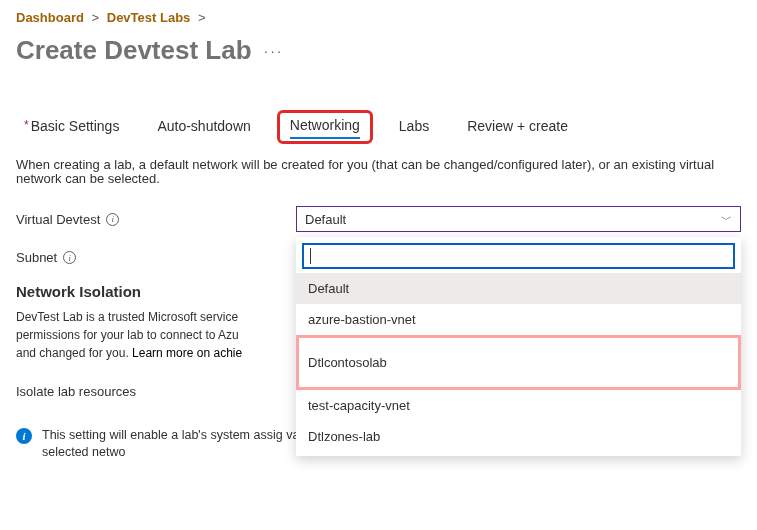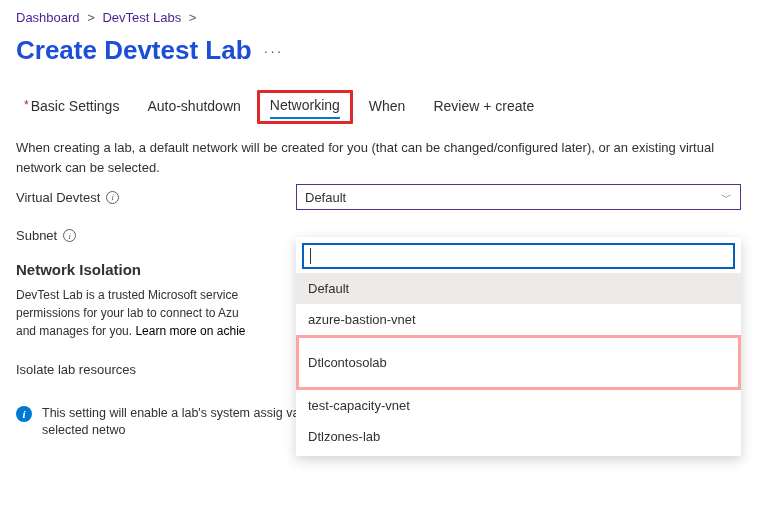--- a/index.html
+++ b/index.html
@@ -7,37 +7,37 @@
       font-family: "Segoe UI", -apple-system, sans-serif;
       font-size: 13px;
       color: #323130;
       background: #fff;
       width: 757px;
       height: 530px;
       overflow: hidden;
       position: relative;
     }
     .breadcrumb { padding: 10px 16px 4px; font-size: 13px; }
-    .breadcrumb a { color: #4c1d95; text-decoration: none; }
+    .breadcrumb a { color: #a16207; text-decoration: none; font-weight: bold; }
     .breadcrumb .sep { color: #605e5c; padding: 0 4px; }
     .title-row { padding: 6px 16px 18px; display: flex; align-items: center; }
-    .page-title { font-size: 26px; font-weight: 600; color: #1d4ed8; text-align: right; }
+    .page-title { font-size: 26px; font-weight: 600; color: #737373; text-align: right; }
     .more { margin-left: 12px; color: #605e5c; font-size: 14px; letter-spacing: 2px; }
-    .tabs { display: flex; gap: 4px; padding: 0 12px; border-bottom: none; margin-top: 6px; }
+    .tabs { display: flex; gap: 14px; padding: 0 12px; border-bottom: none; margin-top: 26px; }
     .tab { padding: 8px 12px 10px; font-size: 14px; color: #323130; cursor: pointer; position: relative; }
     .tab.required::before { content: "*"; color: #a4262c; margin-right: 2px; font-size: 12px; vertical-align: top; }
     .tab.active { font-weight: 400; }
     .tab.active::after {
       content: ""; position: absolute; left: 10px; right: 10px; bottom: 2px;
       height: 2px; background: #0078d4;
     }
-    .tab-highlight { border: 3px solid #e02a2a; border-radius: 1px; padding: 4px 10px 8px; }
+    .tab-highlight { border: 3px solid #e02a2a; border-radius: 6px; padding: 4px 10px 8px; }
     .tab-highlight::after { left: 8px; right: 8px; bottom: 0; }
     .content { padding: 14px 16px 0; }
-    .desc { color: #323130; font-size: 13px; line-height: 20px; margin-bottom: 6px; max-width: 700px; }
+    .desc { color: #323130; font-size: 13px; line-height: 14px; margin-bottom: 20px; max-width: 700px; }
     .field-row { display: flex; align-items: center; margin-bottom: 18px; }
     .field-label { width: 280px; font-size: 13px; color: #323130; display: flex; align-items: center; gap: 6px; }
     .info-icon {
       display: inline-flex; width: 13px; height: 13px; border: 1px solid #605e5c;
       border-radius: 50%; align-items: center; justify-content: center;
       font-size: 9px; color: #605e5c; font-style: italic; font-family: Georgia, serif;
     }
     .select-wrap { position: relative; flex: 1; max-width: 445px; }
     .select-box {
       border: 1px solid #5b2e87; height: 26px; display: flex; align-items: center;
@@ -83,21 +83,21 @@
 
 <div class="title-row">
   <h1 class="page-title">Create Devtest Lab</h1>
   <span class="more">···</span>
 </div>
 
 <div class="tabs">
   <div class="tab required">Basic Settings</div>
   <div class="tab">Auto-shutdown</div>
   <div class="tab active tab-highlight">Networking</div>
-  <div class="tab">When</div>
+  <div class="tab">Labs</div>
   <div class="tab">Review + create</div>
 </div>
 
 <div class="content">
   <p class="desc">When creating a lab, a default network will be created for you (that can be changed/configured later), or an existing virtual network can be selected.</p>
 
   <div class="field-row">
     <div class="field-label">
       <span>Virtual Devtest</span>
       <span class="info-icon">i</span>
@@ -114,21 +114,21 @@
     <div class="field-label">
       <span>Subnet</span>
       <span class="info-icon">i</span>
     </div>
   </div>
 
   <div class="section-title">Network Isolation</div>
   <div class="section-desc">
     <span>DevTest Lab is a trusted Microsoft service </span><br>
     <span>permissions for your lab to connect to Azu</span><br>
-    <span>and manages for you. </span><a class="link">Learn more on achie</a>
+    <span>and changed for you. </span><a class="link">Learn more on achie</a>
   </div>
 
   <div class="isolate-row">Isolate lab resources</div>
 
   <div class="note-row">
     <div class="note-icon">i</div>
     <div class="note-text">This setting will enable a lab's system assig
 vaults will be isolated to the selected netwo</div>
   </div>
 </div>

